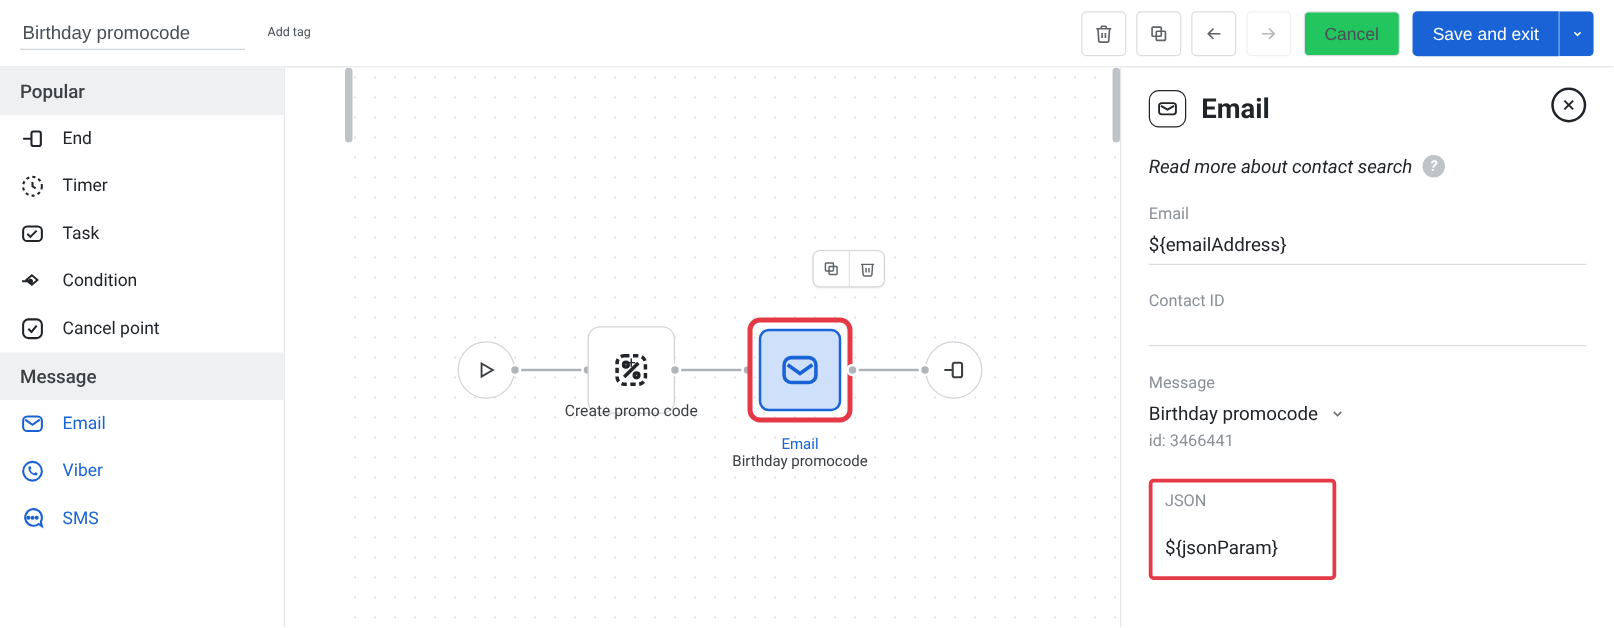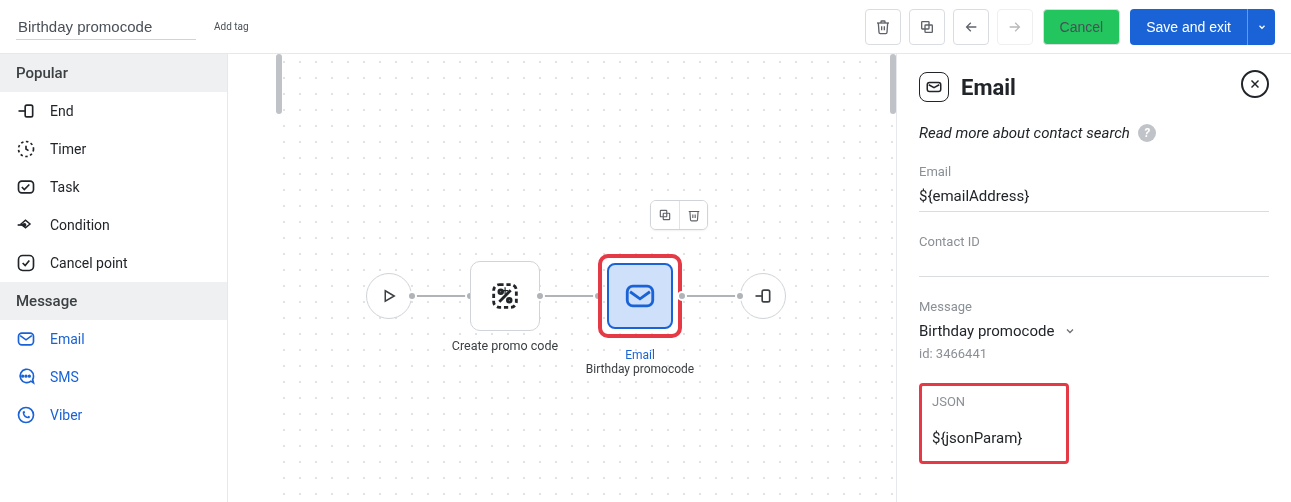--- a/index.html
+++ b/index.html
@@ -35,21 +35,21 @@
   .canvas-scroll.right { left:auto; right:0; }
 
   .flow { position:absolute; top:200px; left:90px; display:flex; align-items:center; }
   .edge { width:58px; height:2px; background:#b0b4b9; position:relative; }
   .edge .dot { position:absolute; top:-4px; width:10px; height:10px; border-radius:50%; background:#b0b4b9; border:2px solid #fff; }
   .edge .dot.left{ left:-5px; } .edge .dot.right{ right:-5px; }
 
   .node { width:46px; height:46px; border-radius:50%; border:1px solid #d0d4d8; background:#fff; display:flex; align-items:center; justify-content:center; color:#3c4043; }
 
   .block { width:70px; height:70px; border:1px solid #d0d4d8; border-radius:10px; background:#fff; display:flex; align-items:center; justify-content:center; color:#212529; position:relative; }
-  .block-labels { position:absolute; top:76px; width:180px; text-align:center; left:50%; transform:translateX(-50%); font-size:12.5px; color:#3c4043; }
+  .block-labels { position:absolute; top:60px; width:180px; text-align:center; left:50%; transform:translateX(-50%); font-size:12.5px; color:#3c4043; }
 
   .block-email-outer { padding:5px; border:4px solid #e63946; border-radius:10px; position:relative; }
   .block-email { width:66px; height:66px; border:2px solid #1a63d6; border-radius:8px; background:#cfe0fb; display:flex; align-items:center; justify-content:center; color:#1a63d6; }
   .email-labels { position:absolute; top:90px; width:180px; text-align:center; left:50%; transform:translateX(-50%); font-size:12px; }
   .email-type { color:#1a63d6; }
   .email-name { color:#3c4043; }
 
   .mini-toolbar { position:absolute; display:flex; gap:0; border:1px solid #d0d4d8; border-radius:6px; background:#fff; overflow:hidden; box-shadow:0 1px 2px rgba(0,0,0,.06); }
   .mini-toolbar button { width:28px; height:28px; border:none; background:#fff; display:flex; align-items:center; justify-content:center; cursor:pointer; color:#5f6368; }
   .mini-toolbar button + button { border-left:1px solid #e1e3e6; }
@@ -188,36 +188,36 @@
           <svg width="20" height="20" viewBox="0 0 24 24" fill="none" stroke="currentColor" stroke-width="2">
             <rect x="3" y="5" width="18" height="14" rx="4"></rect>
             <polyline points="5 8 12 13 19 8"></polyline>
           </svg>
         </span>
       <span>Email</span>
     </div>
     <div class="side-item accent">
       <span class="side-icon">
           <svg width="20" height="20" viewBox="0 0 24 24" fill="none" stroke="currentColor" stroke-width="2">
+            <circle cx="12" cy="12" r="9"></circle>
+            <path d="M8 8c0 5 3 8 8 8l1-2-2-1-1 1c-2 0-4-2-4-4l1-1-1-2-2 1z" fill="currentColor" stroke="none"></path>
+          </svg>
+        </span>
+      <span>Viber</span>
+    </div>
+    <div class="side-item accent">
+      <span class="side-icon">
+          <svg width="20" height="20" viewBox="0 0 24 24" fill="none" stroke="currentColor" stroke-width="2">
             <path d="M21 11a8 8 0 1 0-3 6l3 2-1-4a8 8 0 0 0 1-4z"></path>
             <circle cx="8" cy="11" r="1" fill="currentColor"></circle>
             <circle cx="12" cy="11" r="1" fill="currentColor"></circle>
             <circle cx="16" cy="11" r="1" fill="currentColor"></circle>
           </svg>
         </span>
       <span>SMS</span>
-    </div>
-    <div class="side-item accent">
-      <span class="side-icon">
-          <svg width="20" height="20" viewBox="0 0 24 24" fill="none" stroke="currentColor" stroke-width="2">
-            <circle cx="12" cy="12" r="9"></circle>
-            <path d="M8 8c0 5 3 8 8 8l1-2-2-1-1 1c-2 0-4-2-4-4l1-1-1-2-2 1z" fill="currentColor" stroke="none"></path>
-          </svg>
-        </span>
-      <span>Viber</span>
     </div>
   </div>
 
   <div class="canvas-wrap">
     <div class="canvas">
       <div class="canvas-scroll"></div>
       <div class="canvas-scroll right"></div>
 
       <div class="mini-toolbar" style="left:374px; top:146px;">
         <button>

